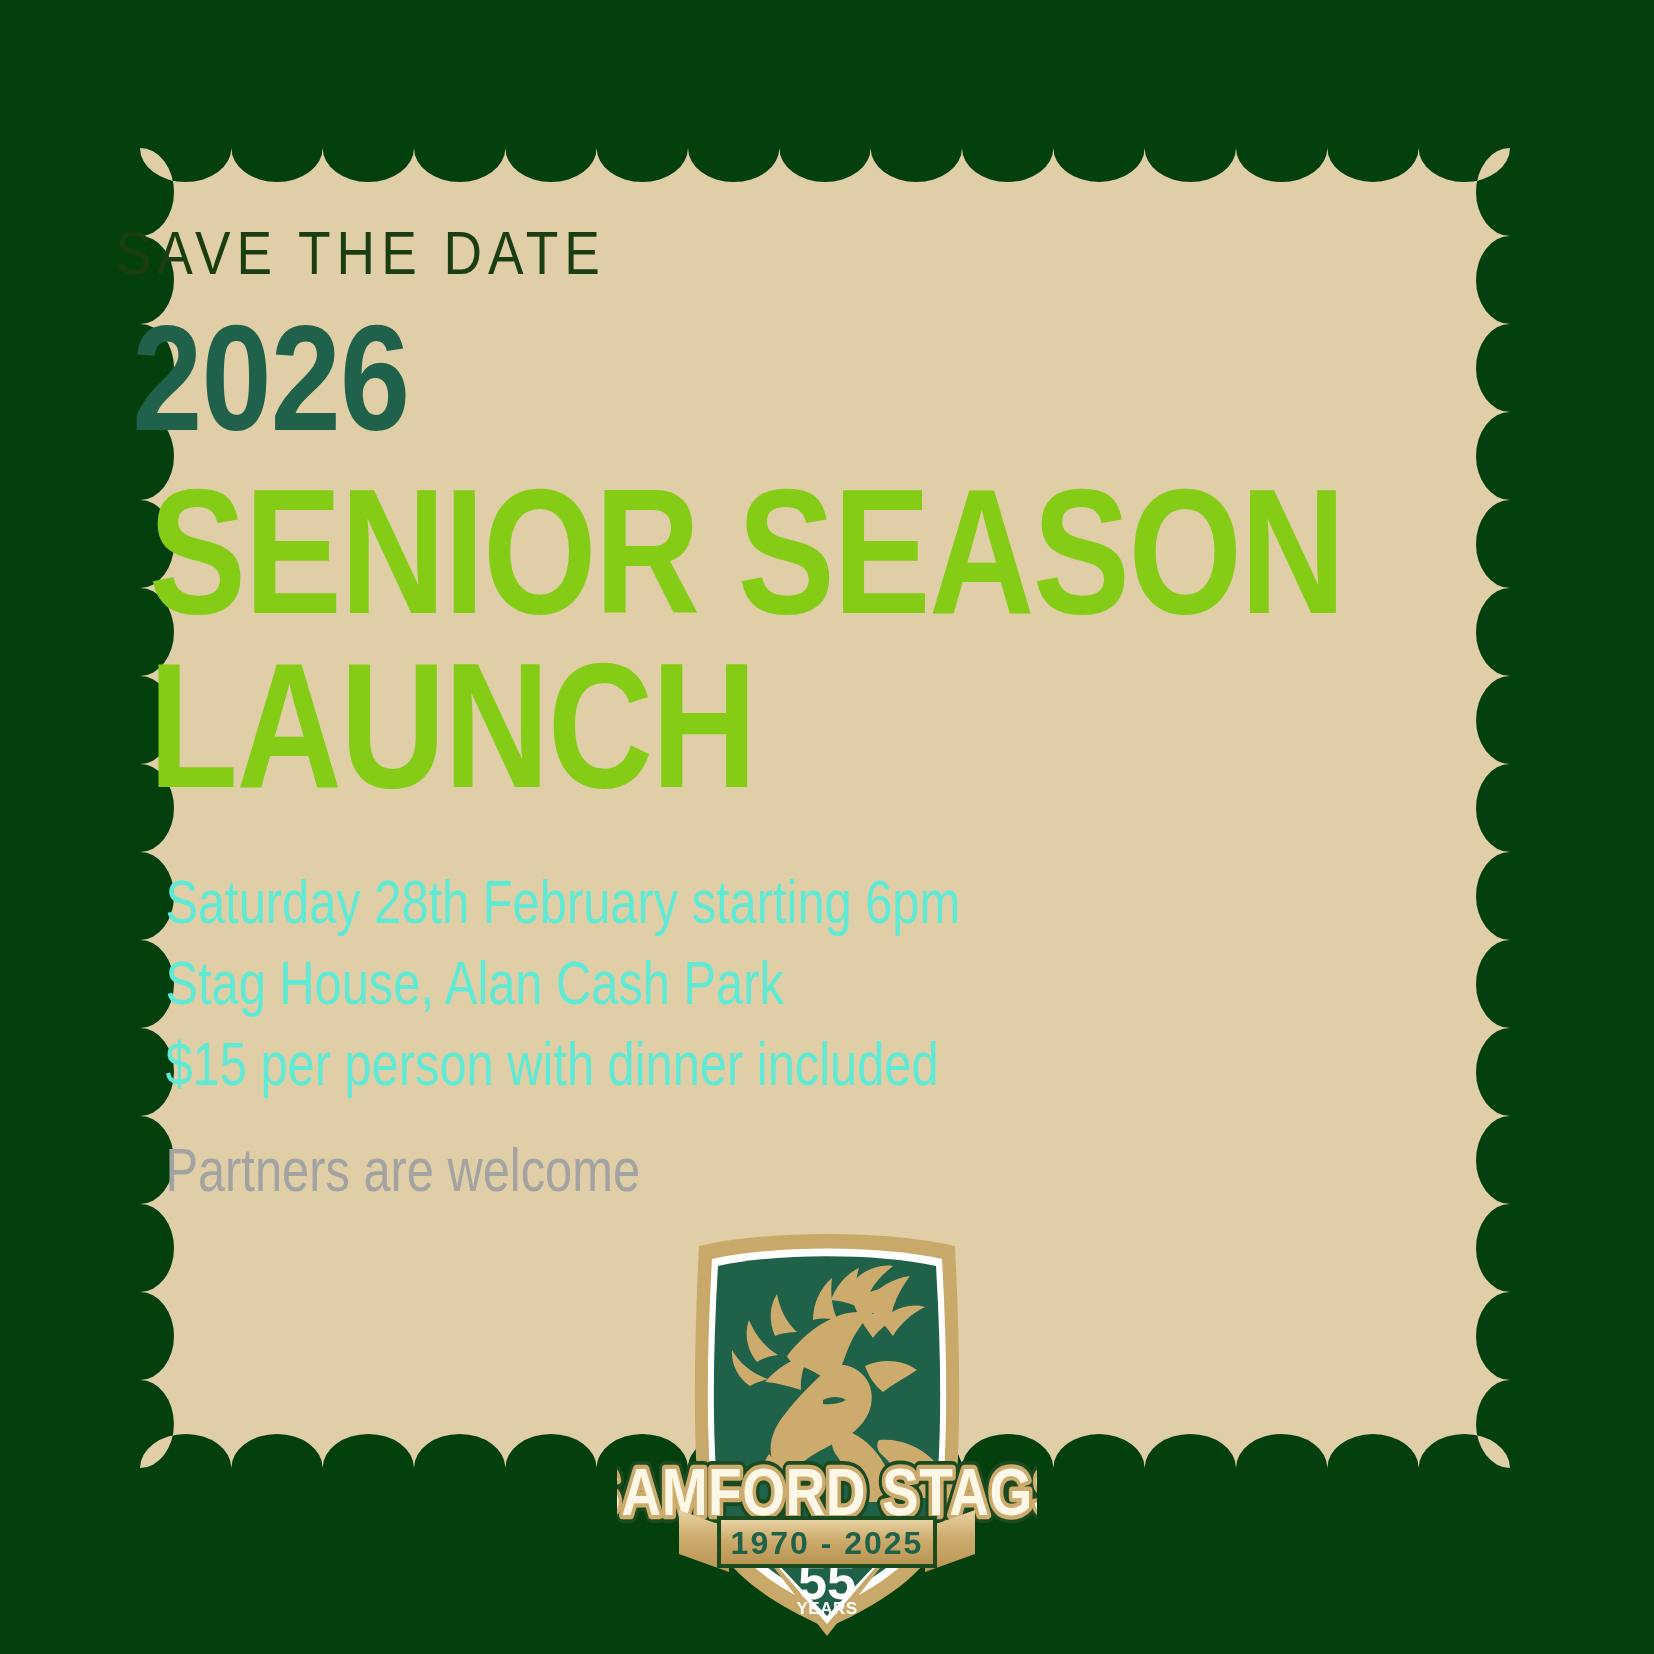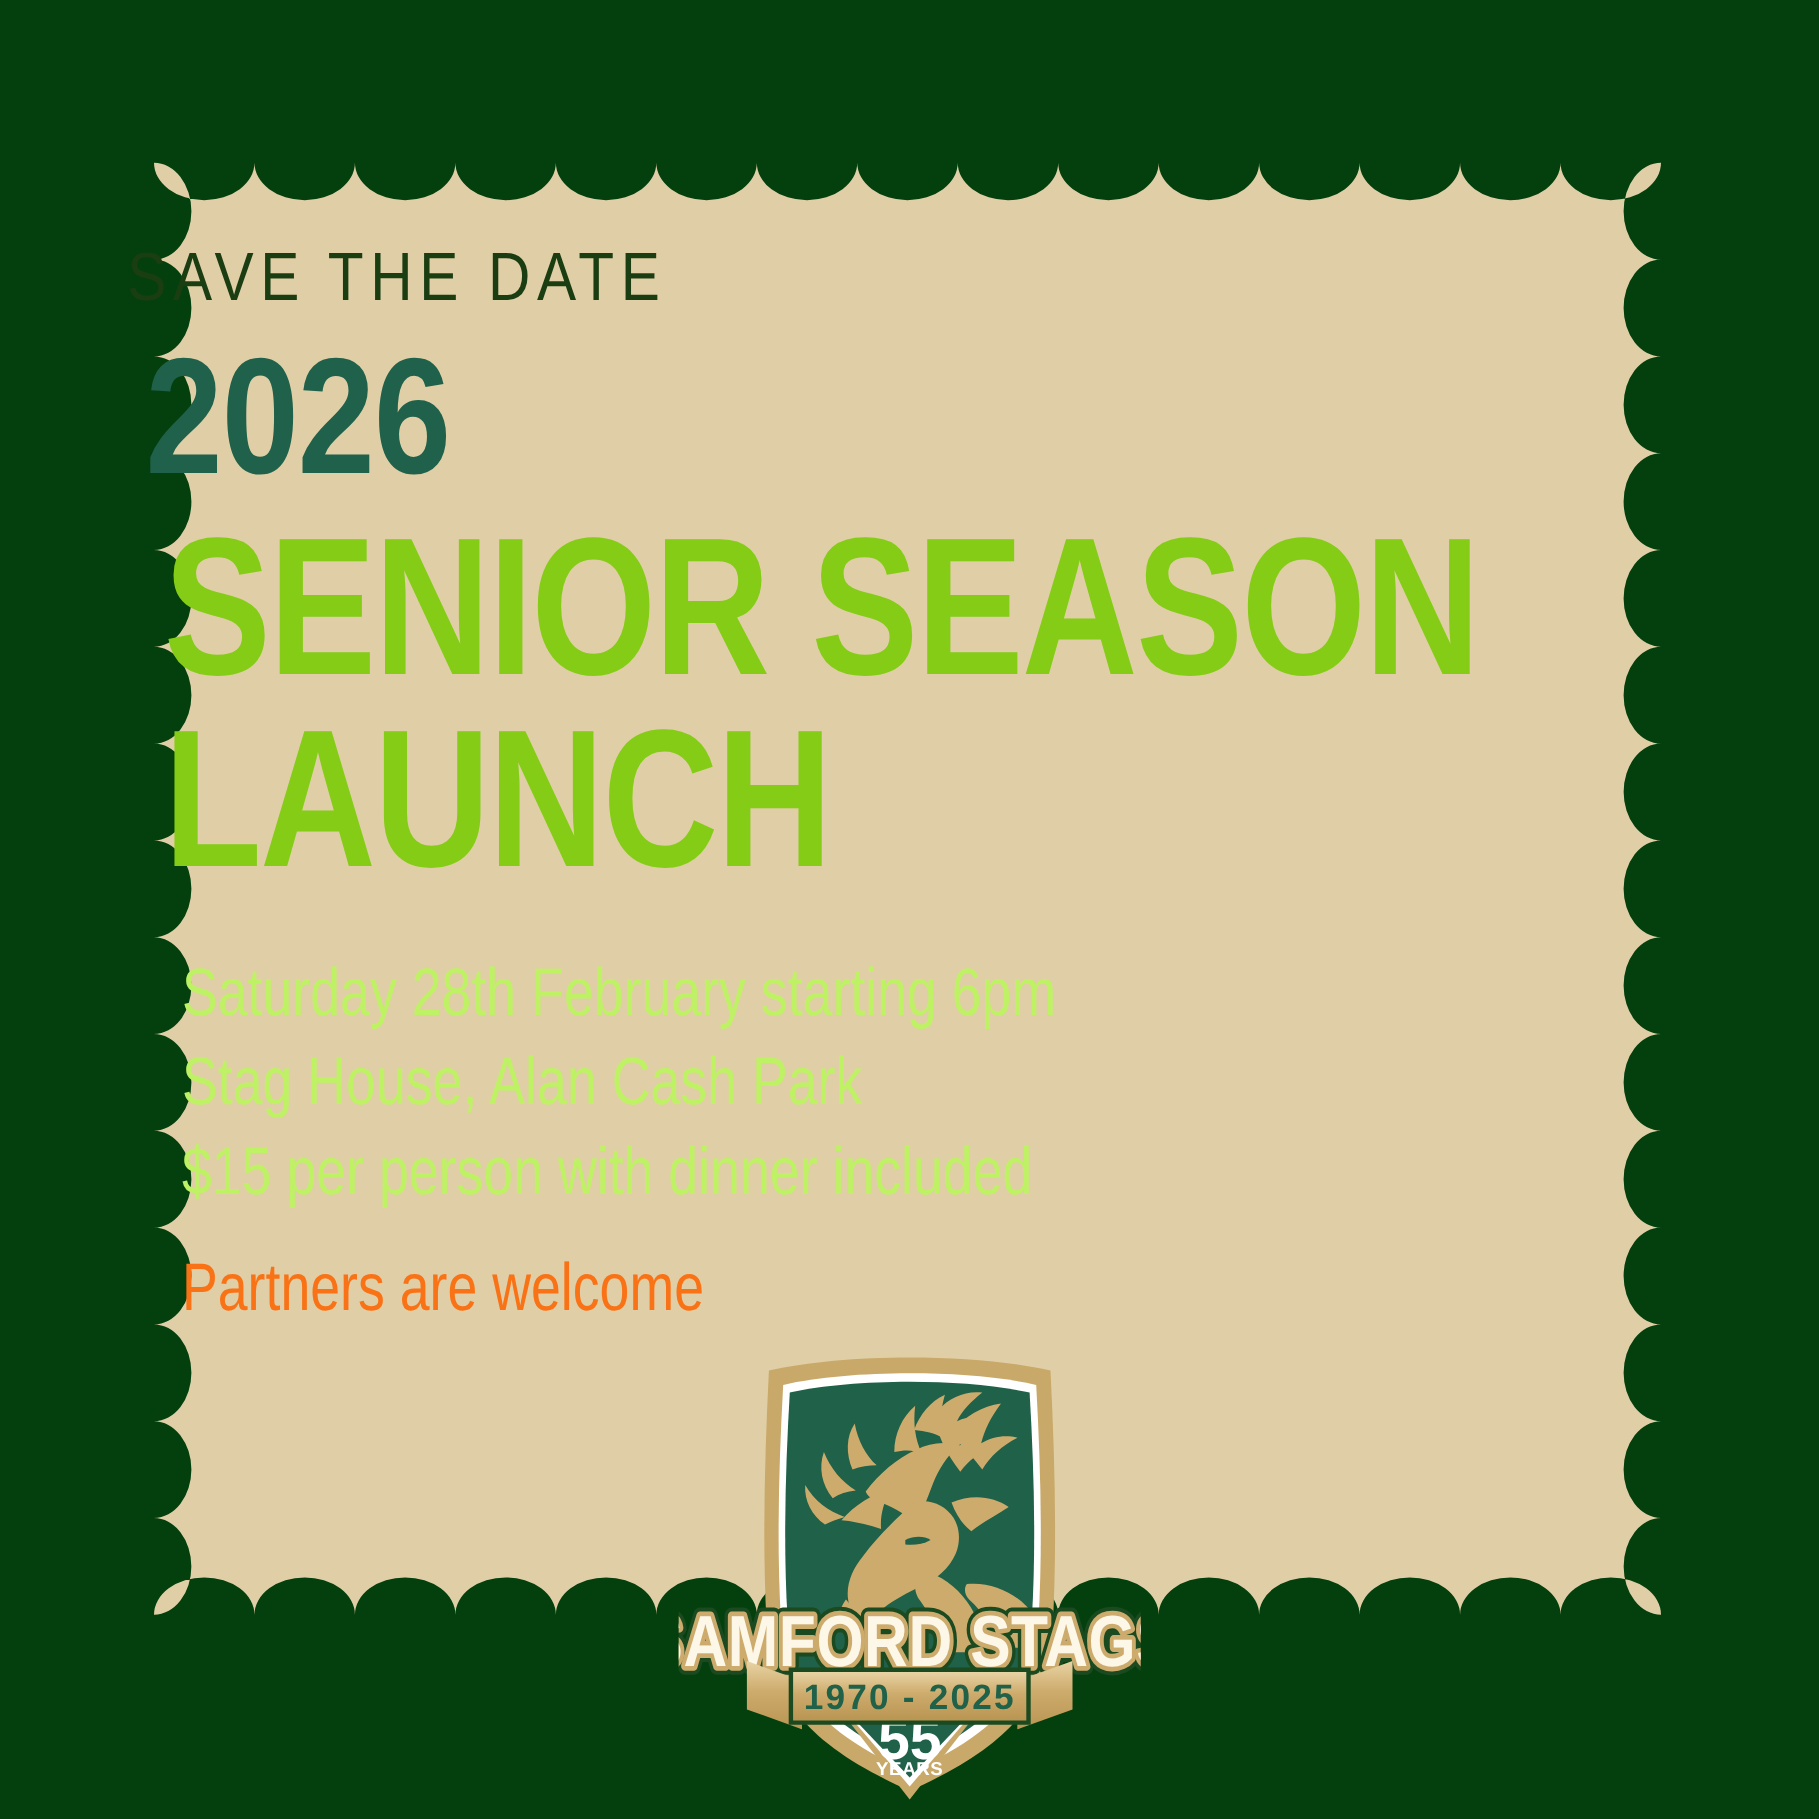--- a/index.html
+++ b/index.html
@@ -80,37 +80,37 @@
     transform: scaleX(0.82);
     white-space: nowrap;
   }
 
   
   .details {
     position: absolute;
     left: 0;
     right: 0;
     top: 862px;
-    color: #bef264;
+    color: #5eead4;
     font-family: "Liberation Sans Narrow", "Liberation Sans", sans-serif;
     font-weight: 300;
     font-size: 61px;
     line-height: 1.33;
   }
   .details .dline {
     display: block;
     transform: scaleX(0.80);
     white-space: nowrap;
   }
   .closing {
     position: absolute;
     left: 0;
     right: 0;
     top: 1130px;
-    color: #f97316;
+    color: #a3a3a3;
     font-family: "Liberation Sans Narrow", "Liberation Sans", sans-serif;
     font-weight: 300;
     font-size: 61px;
     line-height: 1.33;
   }
   .closing .dline {
     display: block;
     transform: scaleX(0.80);
     white-space: nowrap;
   }

